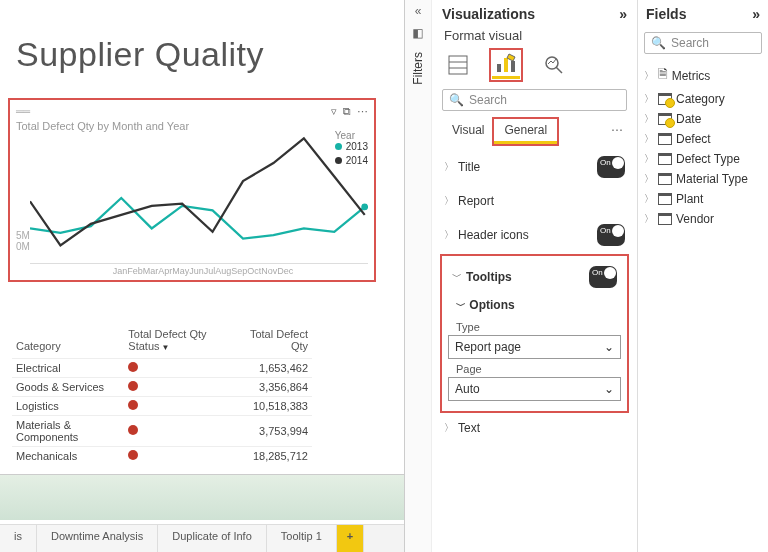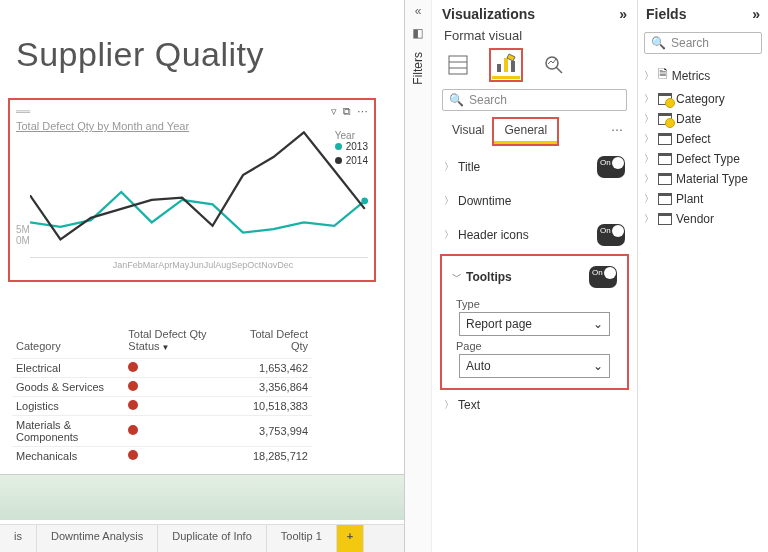--- a/index.html
+++ b/index.html
@@ -3,21 +3,21 @@
 <meta charset="utf-8">
 <style>
   * { box-sizing: border-box; margin: 0; padding: 0; font-family: "Segoe UI", Arial, sans-serif; }
   body { width: 768px; height: 552px; background: #fff; font-size: 12px; color: #333; overflow: hidden; position: relative; }
   .canvas { position: absolute; left: 0; top: 0; width: 404px; height: 552px; background: #fff; }
   .report-title { font-size: 34px; font-weight: 300; color: #555; padding: 35px 0 0 16px; letter-spacing: .5px; }
   .chart-box { position: absolute; left: 8px; top: 98px; width: 368px; height: 184px; border: 2px solid #d9534f; padding: 4px 6px; }
   .chart-head { display:flex; justify-content:space-between; align-items:center; height:14px;}
   .grip { color:#aaa; font-size:10px;}
   .chart-icons span { font-size:11px; color:#666; margin-left:3px;}
-  .chart-title { font-size: 11px; color: #999; margin: 2px 0 6px 0; text-decoration: underline; }
+  .chart-title { font-size: 11px; color: #999; margin: 2px 0 12px 0; }
   .chart-body { position: relative; height: 120px; display:flex;align-items:flex-end;}
   .y-labels { display:flex; flex-direction:column; justify-content:space-between; font-size:10px; color:#aaa; padding-bottom:12px;}
   .plot { flex:1; position:relative; border-bottom:1px solid #ddd;}
   .plot svg { width:100%; height:100%; }
   .x-labels { display:flex; justify-content:center; font-size:9px; color:#aaa; padding:2px 0 0 22px;}
   .legend { position:absolute; right:6px; top:30px; font-size:10px;}
   .legend-item { display:flex; align-items:center; margin-bottom:3px;}
   .swatch { width:7px; height:7px; border-radius:50%; margin-right:4px;}
   .table-box { position:absolute; left:12px; top:326px; width:300px; font-size:11px; color:#444;}
   .table-box table { width:100%; border-collapse:collapse;}
@@ -47,21 +47,21 @@
   .dots { margin-left:auto; color:#666; padding:4px;}
   .sect { display:flex; align-items:center; justify-content:space-between; padding:8px 12px; font-size:12px;}
   .sect .label { display:flex; align-items:center; gap:4px;}
   .chev { color:#555; font-size:10px;}
   .toggle { width:28px; height:22px; background:#333; border-radius:7px; position:relative; color:#fff; font-size:8px; line-height:14px; padding-left:3px;}
   .toggle::after { content:''; position:absolute; right:1px; top:1px; width:12px; height:12px; background:#fff; border-radius:50%;}
   .tooltip-block { margin:0 8px 0 8px; border:2px solid #d9534f; padding:4px 6px 10px 6px;}
   .tooltip-block .sect { padding:6px 4px;}
   .sub-sect { font-size:12px; font-weight:600; padding:4px 8px;}
   .field-lbl { font-size:11px; color:#555; padding:4px 8px 2px 8px;}
-  .select { margin:0 11px; border:1px solid #999; padding:4px 6px; font-size:12px; display:flex; justify-content:space-between; }
+  .select { margin:0 0; border:1px solid #999; padding:4px 6px; font-size:12px; display:flex; justify-content:space-between; }
   .fields-pane { position:absolute; left:638px; top:0; width:130px; height:552px; background:#fff; padding:0;}
   .fields-pane .pane-head { font-size:14px; font-weight:700; padding:6px 8px;}
   .fields-pane .search { margin:4px 6px 8px 6px;}
   .field-item { display:flex; align-items:center; gap:4px; padding:3px 6px; font-size:12px; color:#333;}
   .field-item .fi { width:10px; text-align:center; color:#555; font-size:10px;}
   .tbl-ico { width:14px; height:12px; display:inline-block; position:relative;}
   .tbl-ico::before{content:''; position:absolute; inset:0; border:1px solid #555; background:linear-gradient(#555 2px, transparent 2px);}
   .tbl-ico.y::after{content:''; position:absolute; right:-3px; bottom:-3px; width:8px; height:8px; border-radius:50%; background:#f2c811; border:1px solid #c9a400;}
 </style>
 </head>
@@ -219,39 +219,40 @@
   <div class="sect">
     <span class="label">
         <span class="chev">〉</span>
         <span>Title</span>
       </span>
     <span class="toggle">On</span>
   </div>
   <div class="sect">
     <span class="label">
         <span class="chev">〉</span>
-        <span>Downtime</span>
+        <span>Report</span>
       </span>
   </div>
   <div class="sect">
     <span class="label">
         <span class="chev">〉</span>
         <span>Header icons</span>
       </span>
     <span class="toggle">On</span>
   </div>
 
   <div class="tooltip-block">
     <div class="sect">
       <span class="label">
           <span class="chev">﹀</span>
           <b>Tooltips</b>
         </span>
       <span class="toggle">On</span>
     </div>
+    <div class="sub-sect"><span class="chev">﹀</span> <span>Options</span></div>
     <div class="field-lbl">Type</div>
     <div class="select">
         <span>Report page</span>
         <span>⌄</span>
       </div>
     <div class="field-lbl">Page</div>
     <div class="select">
         <span>Auto</span>
         <span>⌄</span>
       </div>

